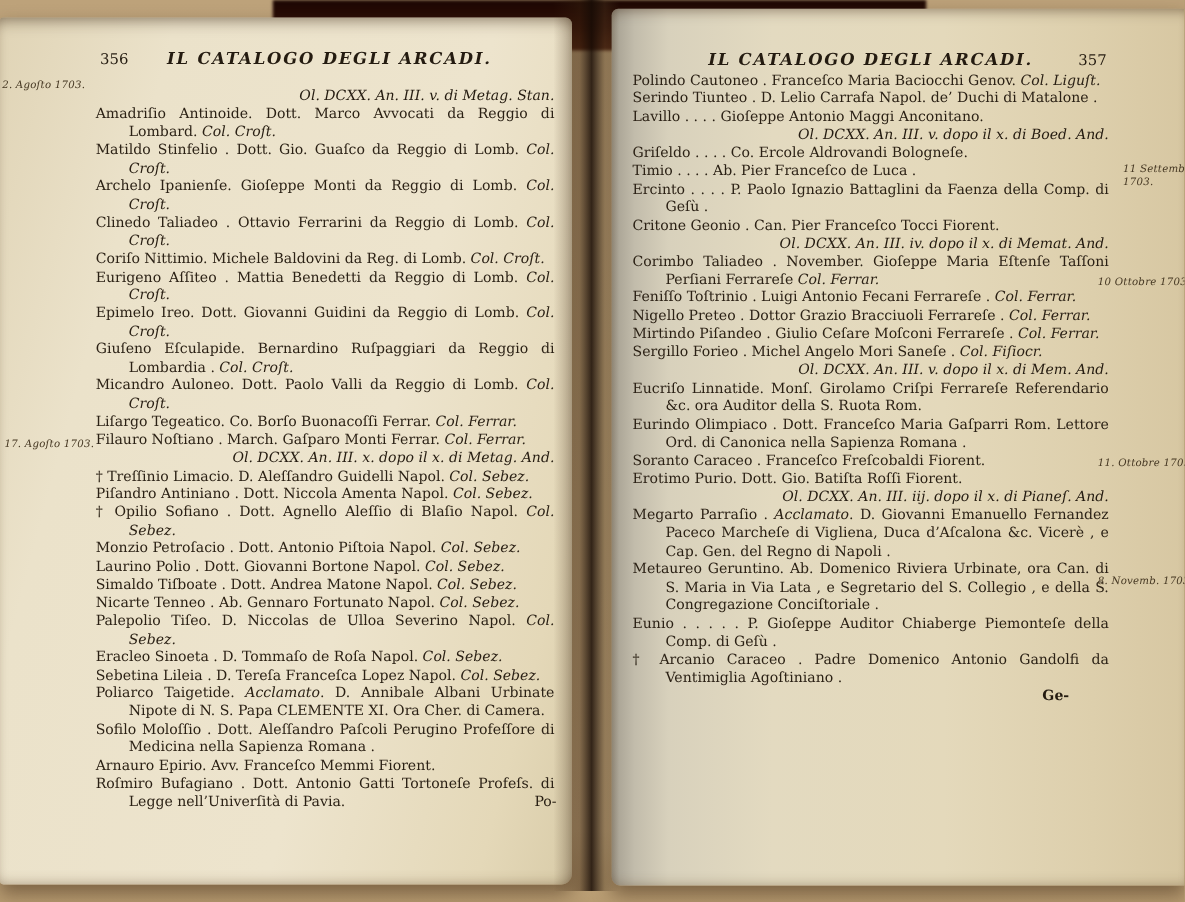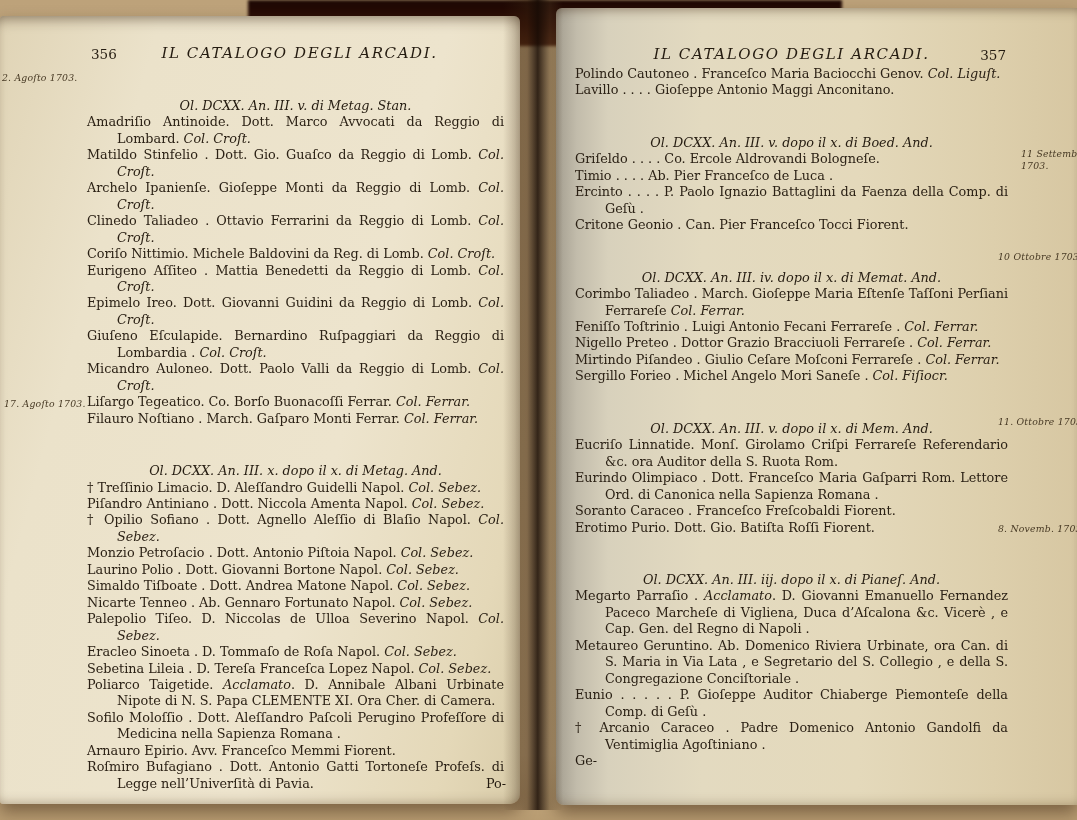--- a/index.html
+++ b/index.html
@@ -28,35 +28,35 @@
   }
   .gutter{
     position:absolute;left:503px;top:0;width:60px;height:810px;z-index:3;
     background:linear-gradient(90deg,rgba(70,45,20,0) 0%,rgba(55,33,14,.42) 40%,rgba(25,13,6,.85) 58%,rgba(80,60,35,.35) 78%,rgba(0,0,0,0) 100%);
     pointer-events:none;
   }
   .pg-header{position:relative;text-align:center;}
   .page-left .pg-header{margin:27px 8px 18px 87px;}
   .page-right .pg-header{margin:36px 69px 3px 19px;}
   .pg-title{
-    font-style:italic;font-weight:400;font-size:15px;letter-spacing:1.6px;color:#241b10;text-align:right;
+    font-style:italic;font-weight:700;font-size:15px;letter-spacing:1.6px;color:#241b10;text-align:right;
   }
   .pg-num{position:absolute;top:3px;font-size:13.5px;color:#241b10;}
   .pg-num-left{left:4px;}
   .pg-num-right{right:2px;}
   .text-col{text-align:justify;}
   .page-left .text-col{padding:0 8px 0 87px;width:417px;}
   .page-right .text-col{padding:0 69px 0 19px;width:433px;}
   .pline{font-size:12.8px;line-height:16.45px;}
   .entry{padding-left:30px;text-indent:-30px;}
-  .oline{text-align:center;font-style:italic;color:#241b10;margin-top:36px;}
+  .oline{text-align:right;font-style:italic;color:#241b10;}
   .it{font-style:italic;}
   .catchword{font-size:12.8px;line-height:16.45px;color:#241b10;}
   .catchword-left{text-align:right;margin-top:-16.45px;padding-right:14px;}
-  .catchword-right{margin-right:18px;}
+  .catchword-right{text-align:right;margin-right:18px;font-weight:bold;}
   .page-left .catchword{padding-left:87px;padding-right:14px;}
   .page-right .catchword{padding-left:19px;padding-right:87px;}
   .margin-note{
     position:absolute;z-index:5;font-style:italic;font-size:9.3px;line-height:11.5px;
     color:#463823;letter-spacing:.2px;
   }
   .nowrap{white-space:nowrap;}
 </style>
 </head>
 <body>
@@ -101,28 +101,29 @@
     <div class="catchword catchword-left">Po-</div>
   </div>
 
   <div class="page page-right">
     <div class="pg-header">
       <span class="pg-title">IL CATALOGO DEGLI ARCADI.</span>
       <span class="pg-num pg-num-right">357</span>
     </div>
     <div class="text-col" id="right-lines">
         <div class="pline entry"><span>Polindo Cautoneo . Franceſco Maria Baciocchi Genov. </span><span class="it">Col. Liguſt.</span></div>
+        <div class="pline entry"><span>Serindo Tiunteo . D. Lelio Carrafa Napol. de’ Duchi di Matalone .</span></div>
         <div class="pline entry"><span>Lavillo . . . . Gioſeppe Antonio Maggi Anconitano.</span></div>
         <div class="pline oline">Ol. DCXX. An. III. v. dopo il x. di Boed. And.</div>
         <div class="pline entry"><span>Griſeldo . . . . Co. Ercole Aldrovandi Bologneſe.</span></div>
         <div class="pline entry"><span>Timio . . . . Ab. Pier Franceſco de Luca .</span></div>
         <div class="pline entry"><span>Ercinto . . . . P. Paolo Ignazio Battaglini da Faenza della Comp. di Geſù .</span></div>
         <div class="pline entry"><span>Critone Geonio . Can. Pier Franceſco Tocci Fiorent.</span></div>
         <div class="pline oline">Ol. DCXX. An. III. iv. dopo il x. di Memat. And.</div>
-        <div class="pline entry"><span>Corimbo Taliadeo . March. Gioſeppe Maria Eſtenſe Taſſoni Perſiani Ferrareſe </span><span class="it">Col. Ferrar.</span></div>
+        <div class="pline entry"><span>Corimbo Taliadeo . November. Gioſeppe Maria Eſtenſe Taſſoni Perſiani Ferrareſe </span><span class="it">Col. Ferrar.</span></div>
         <div class="pline entry"><span>Feniſſo Toſtrinio . Luigi Antonio Fecani Ferrareſe . </span><span class="it">Col. Ferrar.</span></div>
         <div class="pline entry"><span>Nigello Preteo . Dottor Grazio Bracciuoli Ferrareſe . </span><span class="it">Col. Ferrar.</span></div>
         <div class="pline entry"><span>Mirtindo Piſandeo . Giulio Ceſare Moſconi Ferrareſe . </span><span class="it">Col. Ferrar.</span></div>
         <div class="pline entry"><span>Sergillo Forieo . Michel Angelo Mori Saneſe . </span><span class="it">Col. Fiſiocr.</span></div>
         <div class="pline oline">Ol. DCXX. An. III. v. dopo il x. di Mem. And.</div>
         <div class="pline entry"><span>Eucriſo Linnatide. Monſ. Girolamo Criſpi Ferrareſe Referendario &amp;c. ora Auditor della S. Ruota Rom.</span></div>
         <div class="pline entry"><span>Eurindo Olimpiaco . Dott. Franceſco Maria Gaſparri Rom. Lettore Ord. di Canonica nella Sapienza Romana .</span></div>
         <div class="pline entry"><span>Soranto Caraceo . Franceſco Freſcobaldi Fiorent.</span></div>
         <div class="pline entry"><span>Erotimo Purio.  Dott. Gio. Batiſta Roſſi Fiorent.</span></div>
         <div class="pline oline">Ol. DCXX. An. III. iij. dopo il x. di Pianeſ. And.</div>

